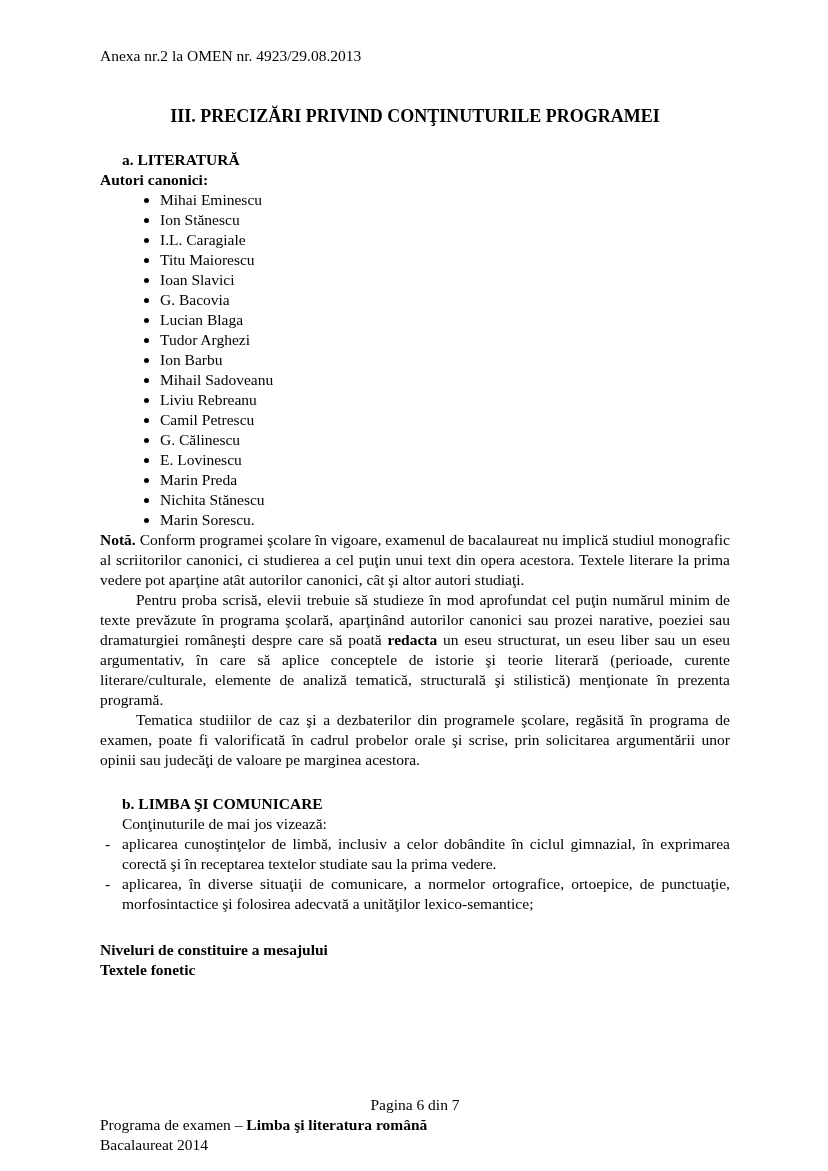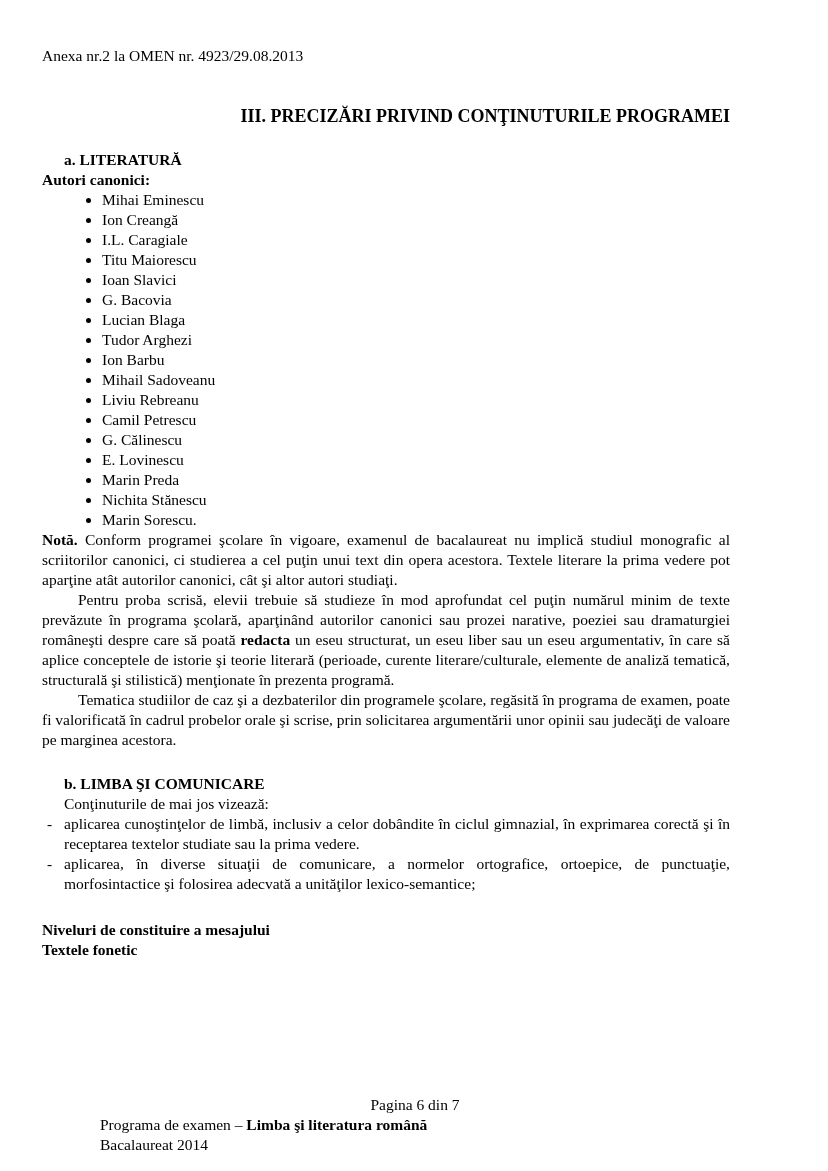--- a/index.html
+++ b/index.html
@@ -1,30 +1,30 @@
 <!DOCTYPE html>
 <html><head>
 <meta charset="utf-8">
 <style>
   html, body { margin: 0; padding: 0; background: #ffffff; }
   .page {
     position: relative;
     width: 828px;
     height: 1171px;
     box-sizing: border-box;
-    padding: 46px 98px 0 42px;
+    padding: 46px 98px 0 100px;
     background: #ffffff;
     color: #000000;
     font-family: "Liberation Serif", "DejaVu Serif", serif;
     font-size: 15.5px;
     line-height: 20px;
   }
   .annex-line { margin-bottom: 38px; }
   .doc-title {
-    text-align: right;
+    text-align: center;
     font-weight: bold;
     font-size: 18px;
     line-height: 24px;
     margin: 0 0 22px 0;
   }
   .bold { font-weight: bold; }
   .indent1 { padding-left: 22px; }
   .authors-list {
     margin: 0;
     padding: 0 0 0 60px;
@@ -66,21 +66,21 @@
 
   <div class="annex-line">Anexa  nr.2 la OMEN nr. 4923/29.08.2013</div>
 
   <div class="doc-title">III.  PRECIZĂRI PRIVIND CONŢINUTURILE PROGRAMEI</div>
 
   <div class="bold indent1">a. LITERATURĂ</div>
   <div class="bold">Autori canonici:</div>
 
   <ul class="authors-list">
     <li>Mihai Eminescu</li>
-    <li>Ion Creangă</li>
+    <li>Ion Stănescu</li>
     <li>I.L. Caragiale</li>
     <li>Titu Maiorescu</li>
     <li>Ioan Slavici</li>
     <li>G. Bacovia</li>
     <li>Lucian Blaga</li>
     <li>Tudor Arghezi</li>
     <li>Ion Barbu</li>
     <li>Mihail Sadoveanu</li>
     <li>Liviu Rebreanu</li>
     <li>Camil Petrescu</li>

